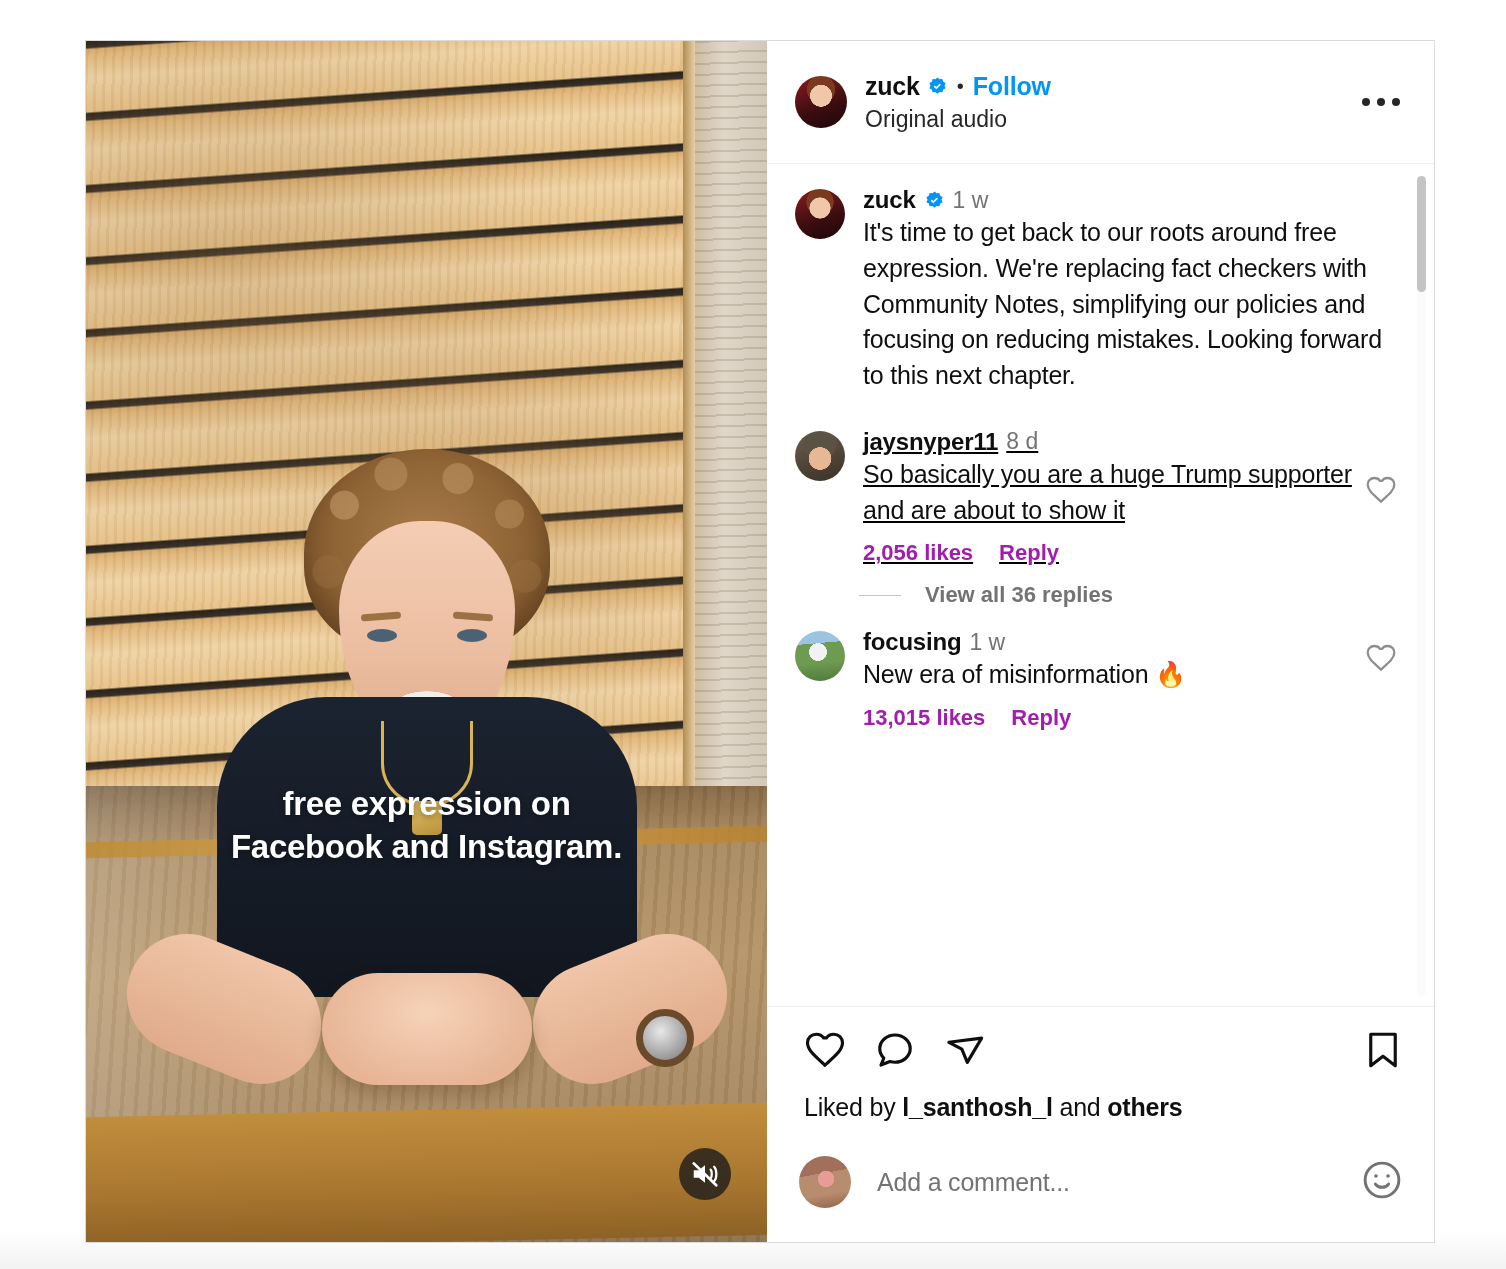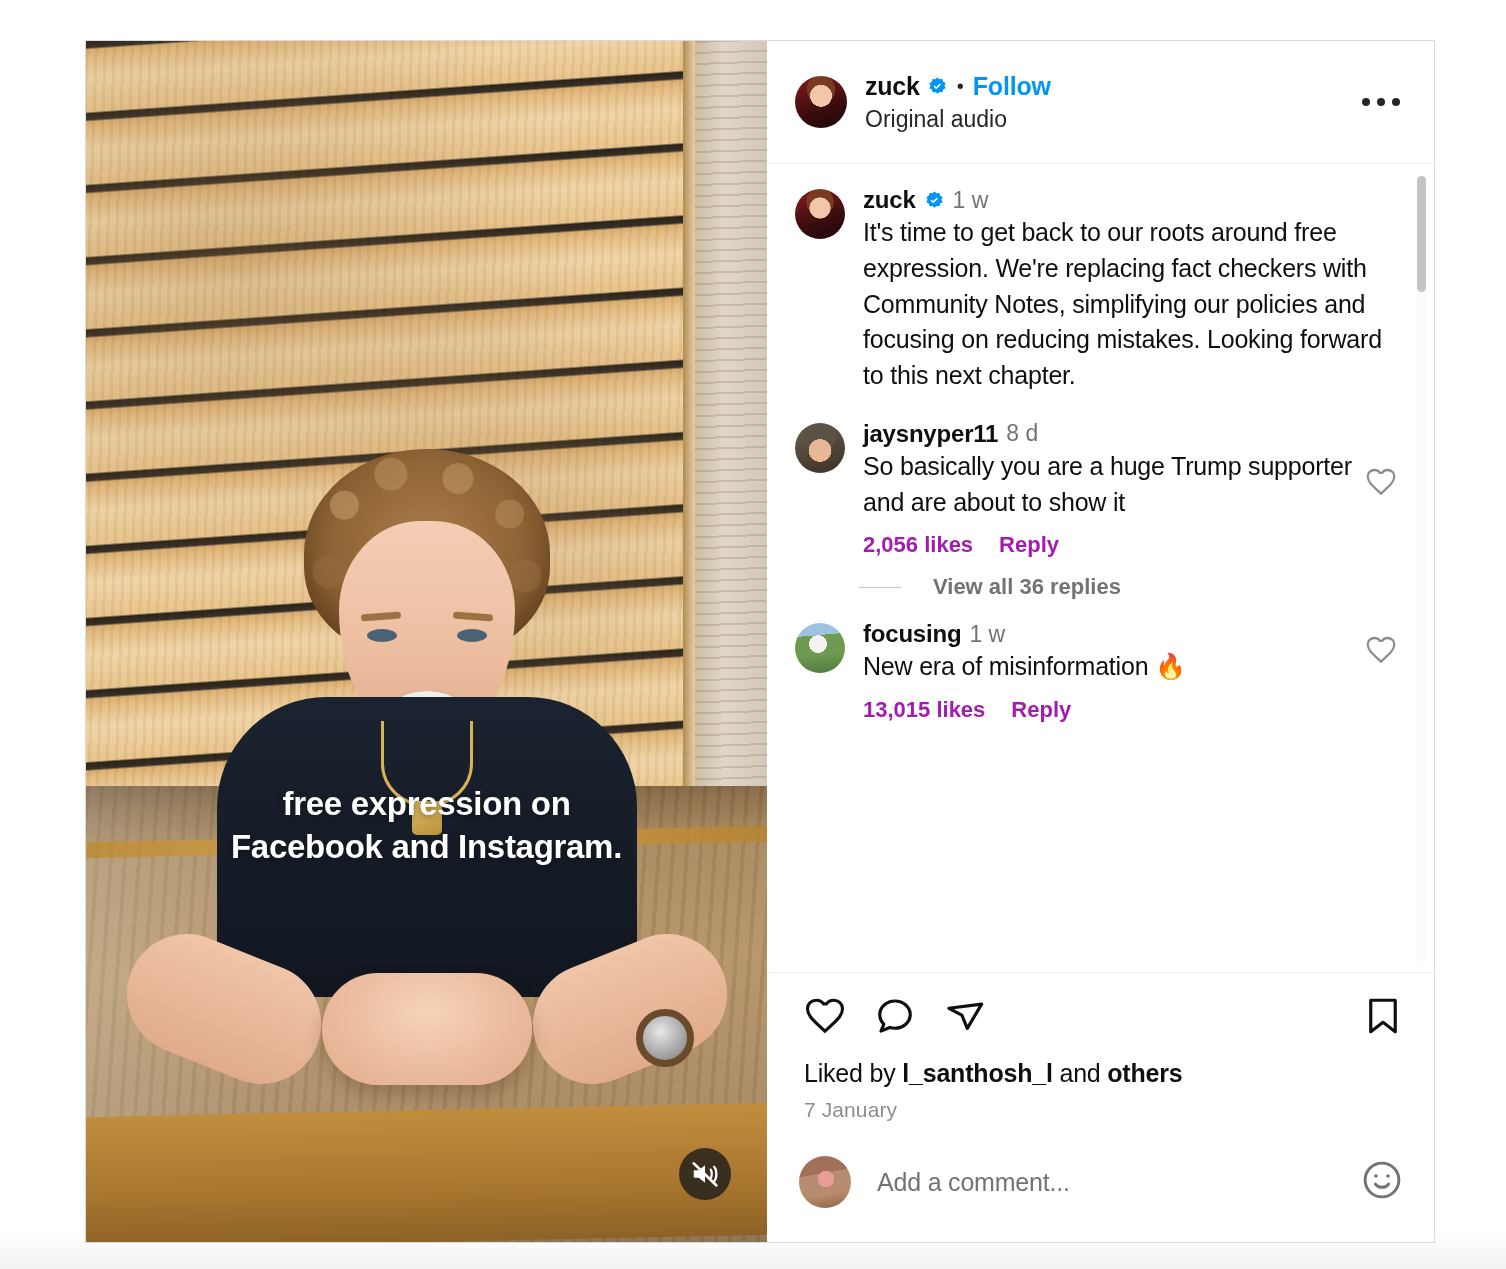--- a/index.html
+++ b/index.html
@@ -254,21 +254,21 @@
   .cmt-line1 { display:flex; align-items:center; gap:8px; flex-wrap:wrap; }
   .cmt-user { font-size:24px; font-weight:700; color:#0f0f0f; letter-spacing:-.2px; }
   .cmt-time { font-size:23px; color:#737373; }
   .cmt-text {
     font-size:25px; line-height:1.43; color:#0f0f0f; margin-top:1px;
     letter-spacing:-.2px; word-wrap:break-word;
   }
   .cmt-meta { margin-top:12px; display:flex; gap:26px; align-items:center; }
   .cmt-meta span { font-size:22px; color:#a21caf; font-weight:700; cursor:pointer; }
   .like-col { flex:0 0 46px; display:flex; align-items:flex-start; justify-content:center; padding-top:46px; }
-  .replies-row { display:flex; align-items:center; gap:32px; margin: 16px 0 20px 64px; }
+  .replies-row { display:flex; align-items:center; gap:24px; margin: 16px 0 20px 64px; }
   .replies-dash { width: 42px; height:1px; background:#c7c7c7; }
   .replies-text { font-size:22px; font-weight:700; color:#737373; cursor:pointer; }
 
   
   .actions-block { padding: 22px 30px 0 28px; flex:0 0 auto;margin-left:9px; }
   .action-icons { display:flex; align-items:center; gap: 28px; }
   .action-icons .spacer { margin-left:auto; }
   .icon-btn { cursor:pointer; display:flex; align-items:center; justify-content:center; }
   .liked-by { font-size: 25px; color:#0f0f0f; margin-top: 22px; letter-spacing:-.2px; }
   .liked-by b { font-weight:700; }
@@ -374,21 +374,21 @@
               <svg class="verified-badge" viewBox="0 0 24 24">
                 <path d="M12 1.6l2.4 2.1 3.2-.3.9 3.1 2.8 1.6-1.3 2.9 1.3 2.9-2.8 1.6-.9 3.1-3.2-.3L12 20.4l-2.4-2.1-3.2.3-.9-3.1L2.7 14l1.3-2.9L2.7 8.2l2.8-1.6.9-3.1 3.2.3z" fill="#0095F6"></path>
                 <path d="M10.6 15.2l-3-3 1.3-1.3 1.7 1.7 4-4 1.3 1.3z" fill="#fff"></path>
               </svg>
               <span class="cmt-time">1 w</span>
             </div>
             <div class="cmt-text">It's time to get back to our roots around free expression. We're replacing fact checkers with Community Notes, simplifying our policies and focusing on reducing mistakes. Looking forward to this next chapter.</div>
           </div>
         </div>
 
-        <div class="cmt" style="margin-top:26px;">
+        <div class="cmt" style="margin-top:34px;text-decoration:underline;">
           <div class="avatar av-jay"></div>
           <div class="cmt-body">
             <div class="cmt-line1">
               <span class="cmt-user">jaysnyper11</span>
               <span class="cmt-time">8 d</span>
             </div>
             <div class="cmt-text">So basically you are a huge Trump supporter and are about to show it</div>
             <div class="cmt-meta">
               <span>2,056 likes</span>
               <span>Reply</span>
@@ -455,21 +455,20 @@
           <div class="icon-btn">
             <svg width="42" height="42" viewBox="0 0 24 24" fill="none" stroke="#0f0f0f" stroke-width="1.8" stroke-linejoin="round">
               <path d="M19 3H5v18l7-5.4 7 5.4z"></path>
             </svg>
           </div>
         </div>
 
         <div class="liked-by">
           <span>Liked by </span><b>l_santhosh_l</b><span> and </span><b>others</b>
         </div>
-        <div class="post-date">7 January</div>
       </div>
 
       <div class="add-comment">
         <div class="avatar av-me"></div>
         <input class="ac-input" type="text" placeholder="Add a comment..." style="">
         <div class="emoji-btn">
           <svg width="44" height="44" viewBox="0 0 24 24" fill="none" stroke="#737373" stroke-width="1.6">
             <circle cx="12" cy="12" r="9.2"></circle>
             <circle cx="8.7" cy="9.8" r="1" fill="#737373" stroke="none"></circle>
             <circle cx="15.3" cy="9.8" r="1" fill="#737373" stroke="none"></circle>

